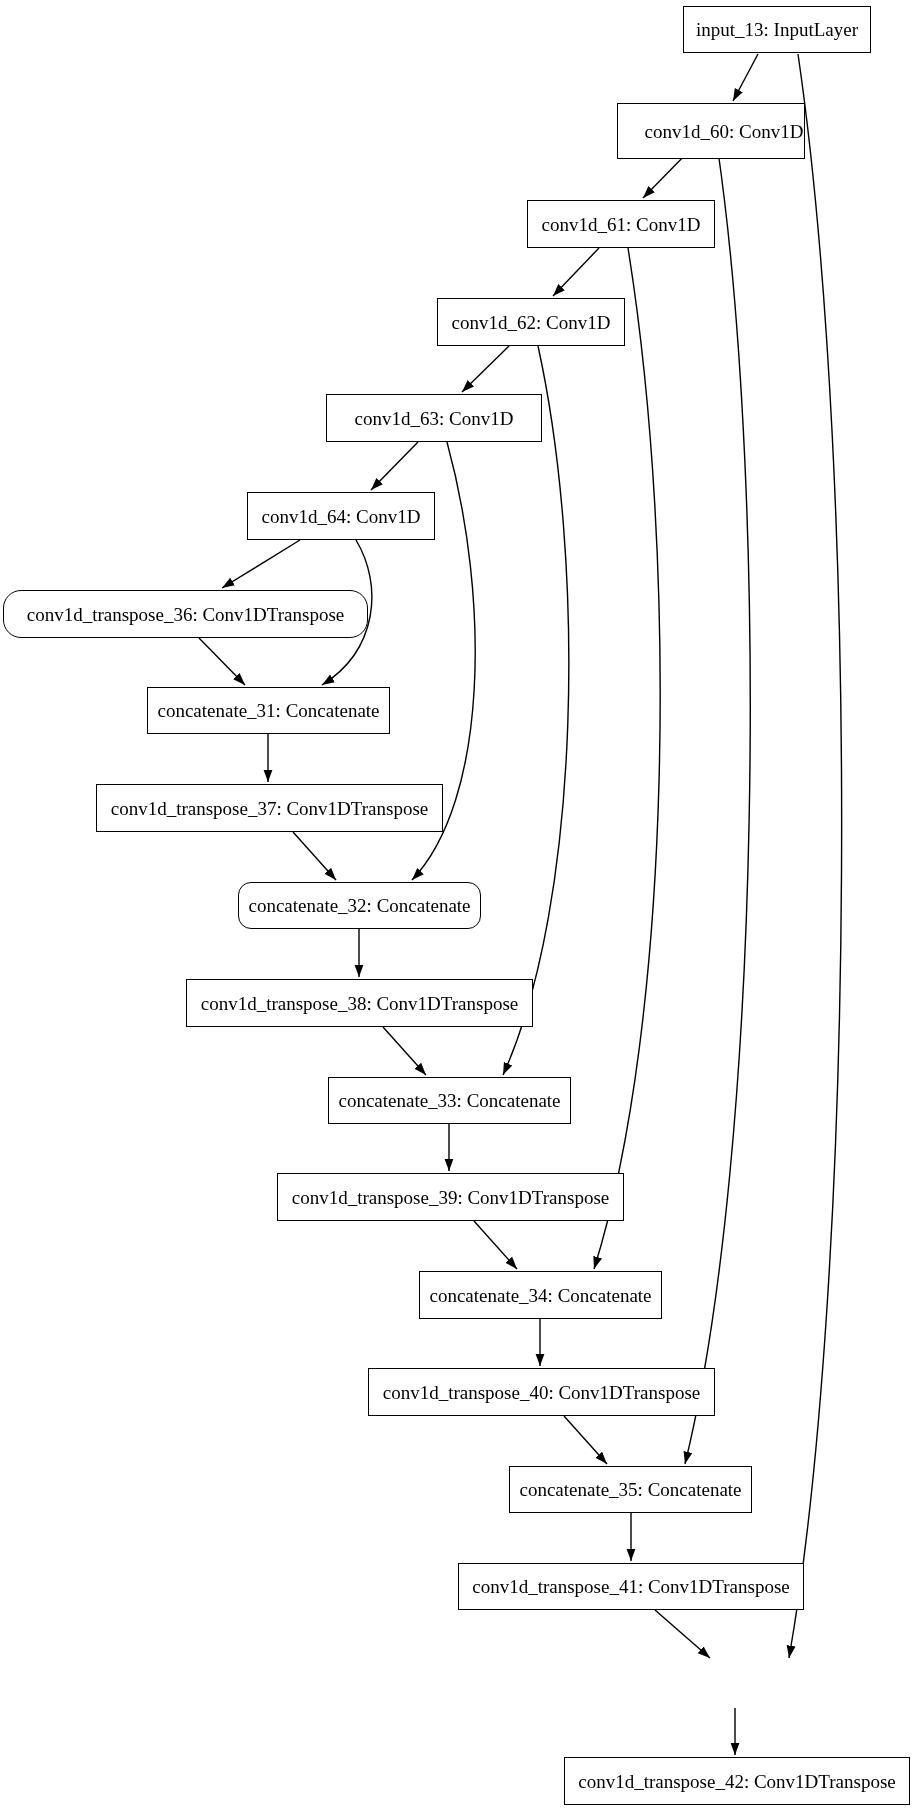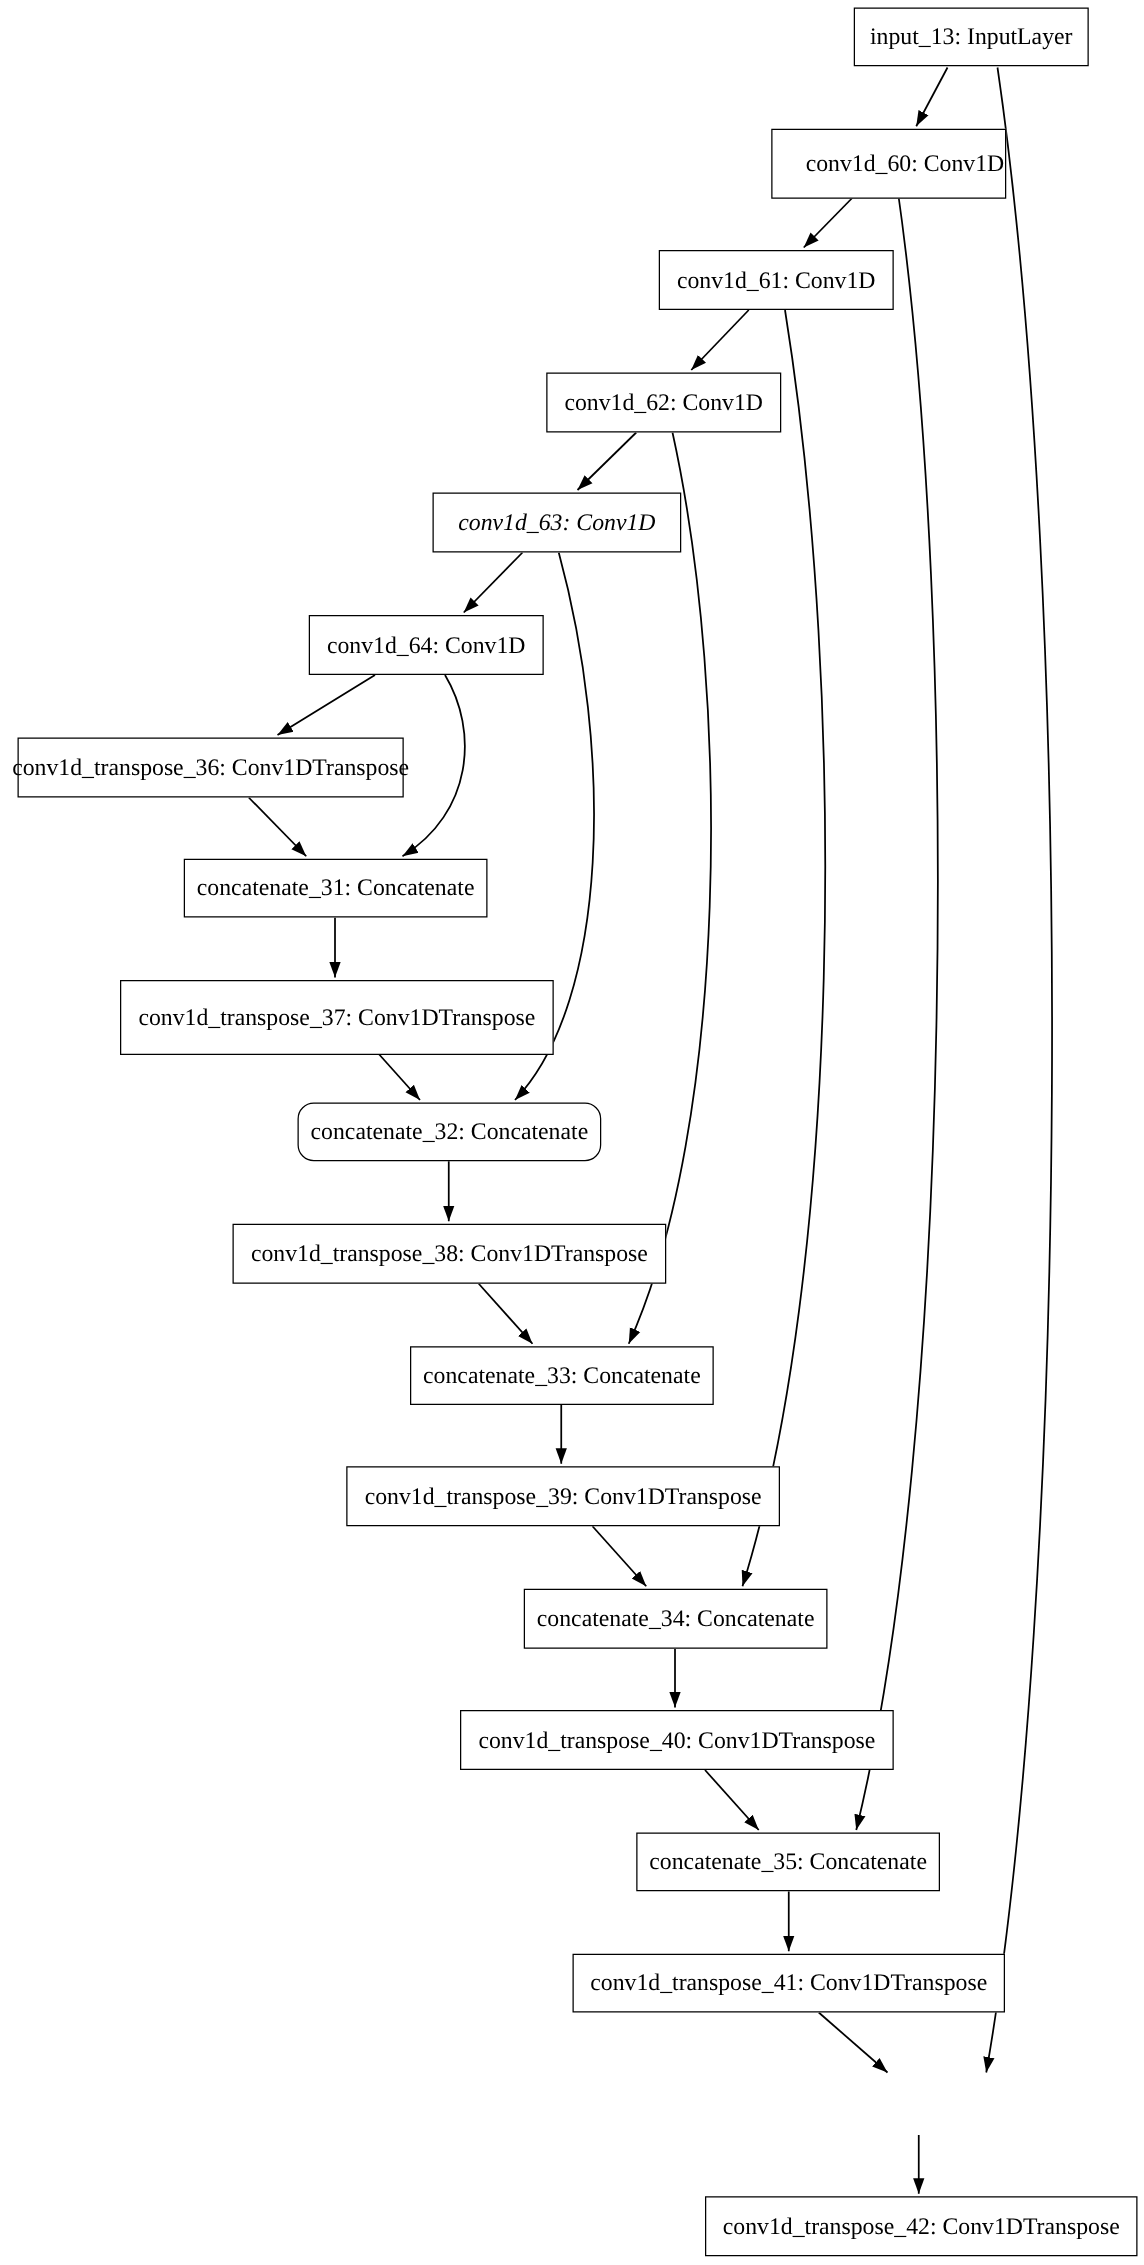--- a/index.html
+++ b/index.html
@@ -33,25 +33,25 @@
     font-size: 19px;
     line-height: 1;
     white-space: nowrap;
     text-align: left;
   }
   
   #n-input_13            { left:683px; top:6px;    width:188px; height:47px; }
   #n-conv1d_60           { left:617px; top:103px;  width:188px; height:56px;padding-left:26px; }
   #n-conv1d_61           { left:527px; top:200px;  width:188px; height:48px; }
   #n-conv1d_62           { left:437px; top:298px;  width:188px; height:48px; }
-  #n-conv1d_63           { left:346px; top:394px;  width:199px; height:48px;font-style:italic; }
+  #n-conv1d_63           { left:326px; top:394px;  width:216px; height:48px; }
   #n-conv1d_64           { left:247px; top:492px;  width:188px; height:48px; }
-  #n-conv1d_transpose_36 { left:14px;   top:590px;  width:309px; height:48px; }
+  #n-conv1d_transpose_36 { left:3px;   top:590px;  width:365px; height:48px;border-radius:18px; }
   #n-concatenate_31      { left:147px; top:687px;  width:243px; height:47px; }
-  #n-conv1d_transpose_37 { left:96px;  top:784px;  width:347px; height:60px; }
+  #n-conv1d_transpose_37 { left:96px;  top:784px;  width:347px; height:48px; }
   #n-concatenate_32      { left:238px; top:882px;  width:243px; height:47px;border-radius:13px; }
   #n-conv1d_transpose_38 { left:186px; top:979px;  width:347px; height:48px; }
   #n-concatenate_33      { left:328px; top:1077px; width:243px; height:47px; }
   #n-conv1d_transpose_39 { left:277px; top:1173px; width:347px; height:48px; }
   #n-concatenate_34      { left:419px; top:1271px; width:243px; height:48px; }
   #n-conv1d_transpose_40 { left:368px; top:1368px; width:347px; height:48px; }
   #n-concatenate_35      { left:509px; top:1466px; width:243px; height:47px; }
   #n-conv1d_transpose_41 { left:458px; top:1563px; width:346px; height:47px; }
   #n-concatenate_36      { left:614px; top:1660px; width:243px; height:48px; }
   #n-conv1d_transpose_42 { left:564px; top:1757px; width:346px; height:48px; }

